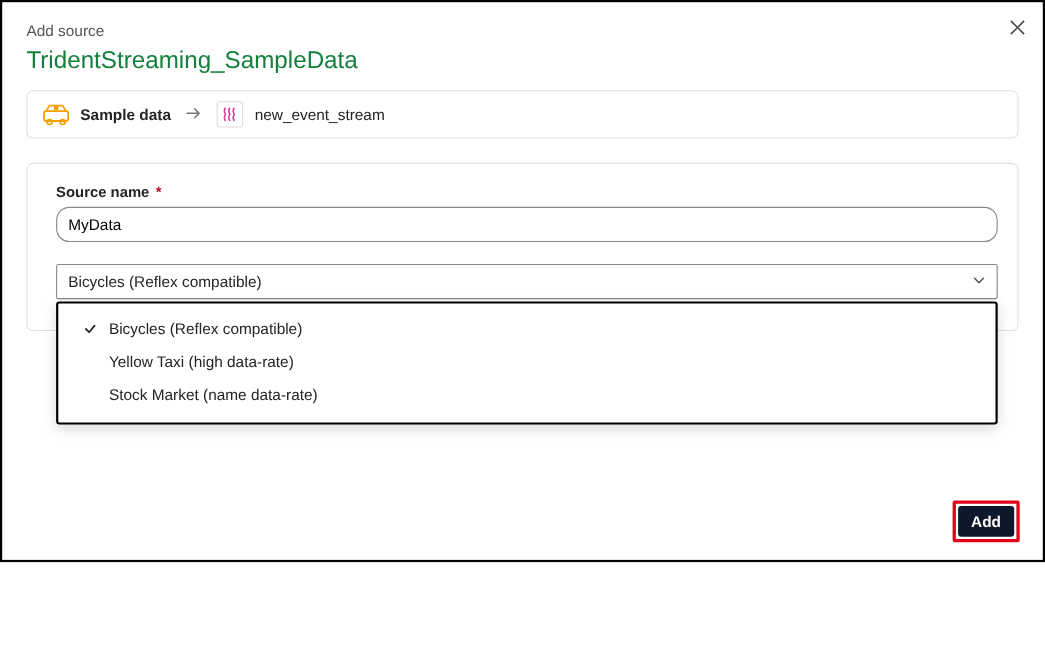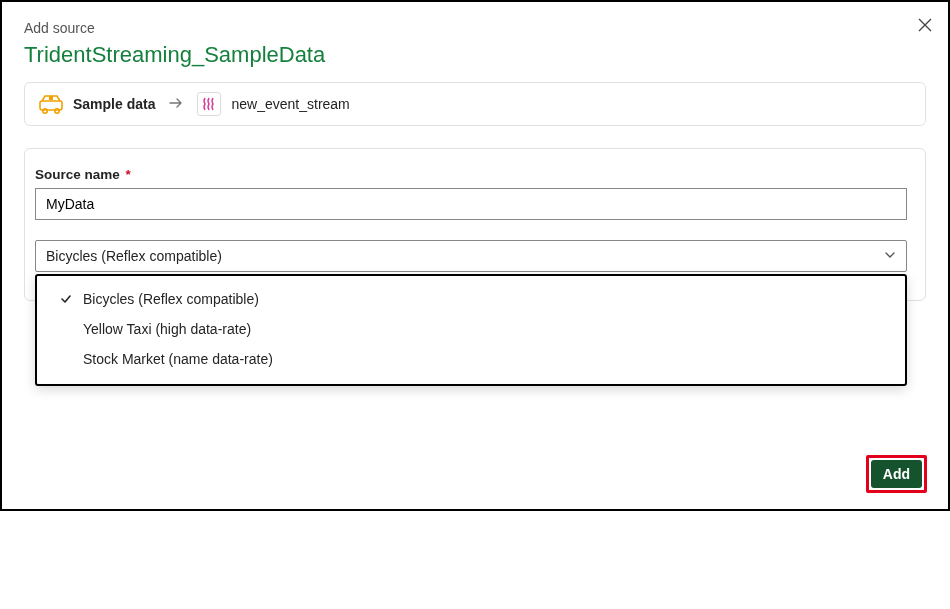--- a/index.html
+++ b/index.html
@@ -61,36 +61,36 @@
     align-items: center; justify-content: center;
   }
   .icon-tile.eventstream {
     border: 1px solid #dcdcdc;
     border-radius: 3px;
     background: #fff;
   }
   .form-section {
     border: 1px solid #e1e1e1;
     border-radius: 6px;
-    padding: 18px 18px 28px 10px;
+    padding: 18px 18px 28px 26px;
     position: relative;
   }
   .field-label {
     font-size: 13.5px;
     font-weight: 600;
     color: #242424;
     margin-bottom: 6px;
     display: block;
   }
   .req { color: #c50f1f; margin-left: 2px; }
   .text-input {
     width: 100%;
     height: 32px;
     border: 1px solid #8a8886;
-    border-radius: 0;
+    border-radius: 12px;
     padding: 0 10px;
     font-size: 14px;
     font-family: inherit;
     outline: none;
     margin-bottom: 20px;
   }
   .select-wrap { position: relative; text-align: right; }
   .select-box {
     width: 100%;
     height: 32px;
@@ -133,21 +133,21 @@
   }
   .dropdown-option .check-slot.empty { visibility: hidden; }
   .add-btn-hl {
     position: absolute;
     right: 21px; bottom: 16px;
     border: 3px solid #e3001b;
     padding: 2px;
     border-radius: 2px;
   }
   .add-btn {
-    background: #14532d;
+    background: #0f172a;
     color: #fff;
     border: none;
     font-size: 14px;
     font-weight: 600;
     padding: 6px 12px;
     border-radius: 3px;
     cursor: pointer;
     font-family: inherit;
   }
 </style>

